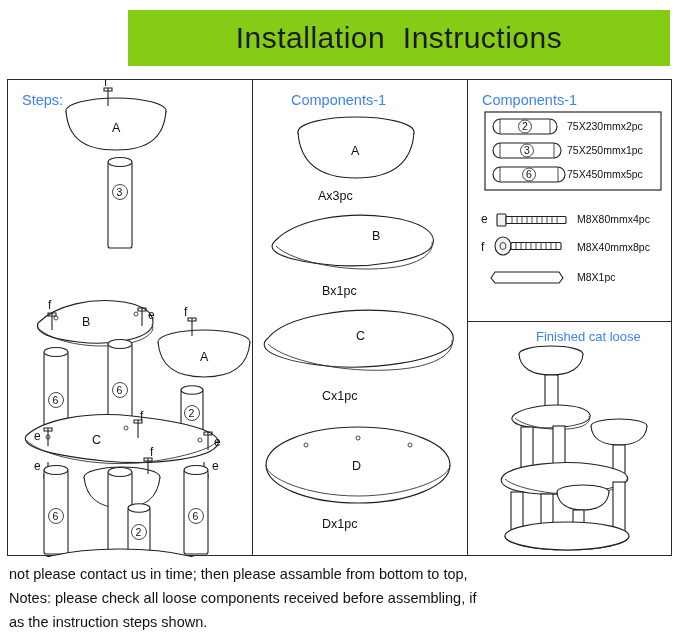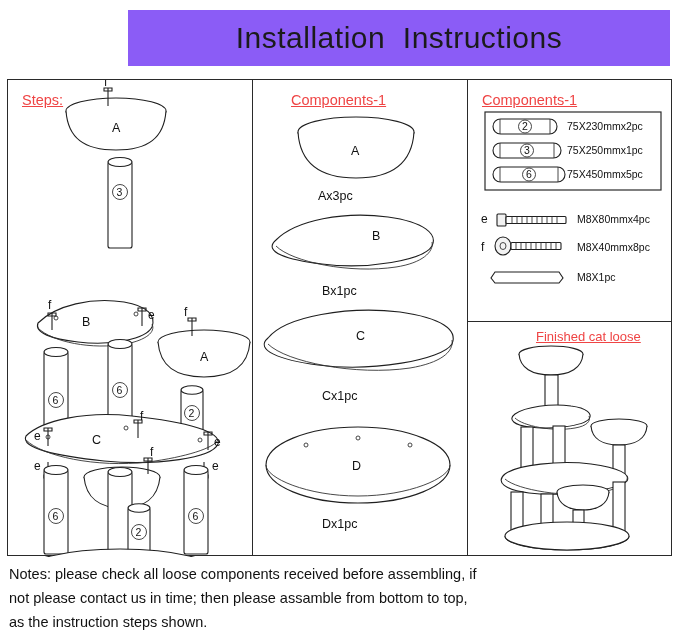--- a/index.html
+++ b/index.html
@@ -20,21 +20,21 @@
     width: 679px;
     height: 640px;
   }
   
   .title-banner {
     position: absolute;
     left: 128px;
     top: 10px;
     width: 542px;
     height: 56px;
-    background: #8b5cf6;
+    background: #84cc16;
     display: flex;
     align-items: center;
     justify-content: center;
   }
   .title-banner .title-text {
     font-size: 30px;
     letter-spacing: 0.5px;
     color: #1b1b1b;
     white-space: pre;
   }
@@ -63,23 +63,22 @@
     left: 459px;
     top: 241px;
     width: 204px;
     height: 0;
     border-top: 1.4px solid #2a2a2a;
   }
 
   .panel-label {
     position: absolute;
     font-size: 14.5px;
-    color: #ef4444;
+    color: #3b82f6;
     white-space: pre;
-    text-decoration: underline;
   }
   .lbl-steps { left: 14px; top: 12px; }
   .lbl-comp1 { left: 256px; top: 12px; margin-left: 27px; }
   .lbl-comp2 { left: 474px; top: 12px; }
   .lbl-finished {
     left: 528px; top: 249px; font-size: 13px;
   }
 
   
   .notes {
@@ -446,17 +445,17 @@
       <rect class="fillw" x="106" y="188" width="11" height="26"></rect>
 
       <g>
         <ellipse class="fillw" cx="100" cy="214" rx="62" ry="14"></ellipse>
         <path class="fillw" d="M38,214 C38,221 66,228 100,228 C134,228 162,221 162,214"></path>
       </g>
     </svg>
   </div>
 
   <div class="notes">
+    <div>not please contact us in time; then please assamble from bottom to top,</div>
     <div>Notes: please check all loose components received before assembling, if</div>
-    <div>not please contact us in time; then please assamble from bottom to top,</div>
     <div>as the instruction steps shown.</div>
   </div>
 </div>
 
 </body></html>

